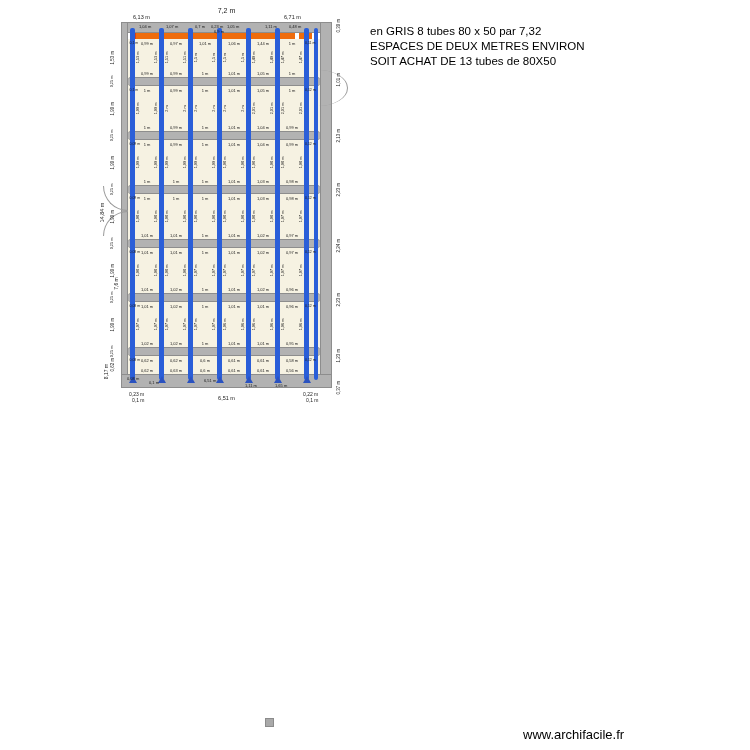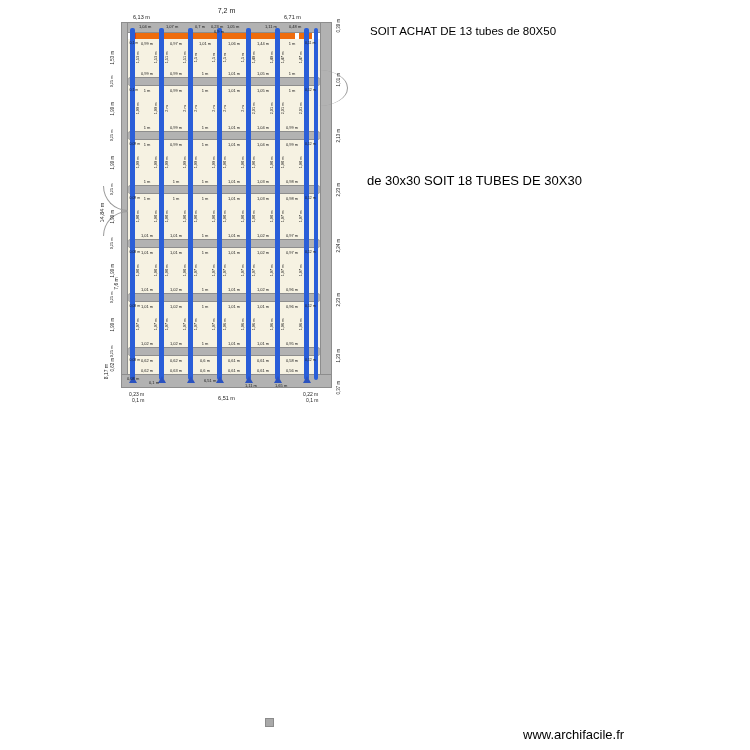--- a/index.html
+++ b/index.html
@@ -274,21 +274,22 @@
     <div class="lbl" style="left: 126px; top: 375px; font-size: 4px;">1,11 m</div>
     <div class="lbl" style="left: 156px; top: 375px; font-size: 4px;">1,65 m</div>
     <div class="lbl" style="left: 10px; top: 384px; font-size: 5px;">0,23 m</div>
     <div class="lbl" style="left: 13px; top: 390px; font-size: 5px;">0,1 m</div>
     <div class="lbl c" style="left: 0px; top: 388px; font-size: 5.5px; width: 215px;">6,51 m</div>
     <div class="lbl" style="left: 184px; top: 384px; font-size: 5px;">0,22 m</div>
     <div class="lbl" style="left: 187px; top: 390px; font-size: 5px;">0,1 m</div>
   </div>
 
 <div class="note note1">
+  <div>en GRIS 8 tubes 80 x 50 par 7,32</div>
+  <div>ESPACES DE DEUX METRES ENVIRON</div>
   <div>SOIT ACHAT DE 13 tubes de 80X50</div>
 </div>
 
 <div class="note note2">
-  <div> de 30x30 SOIT 18 TUBES DE 30X30</div>
 </div>
 
 <div class="marker"></div>
 <div class="site">www.archifacile.fr</div>
 
 </body></html>

